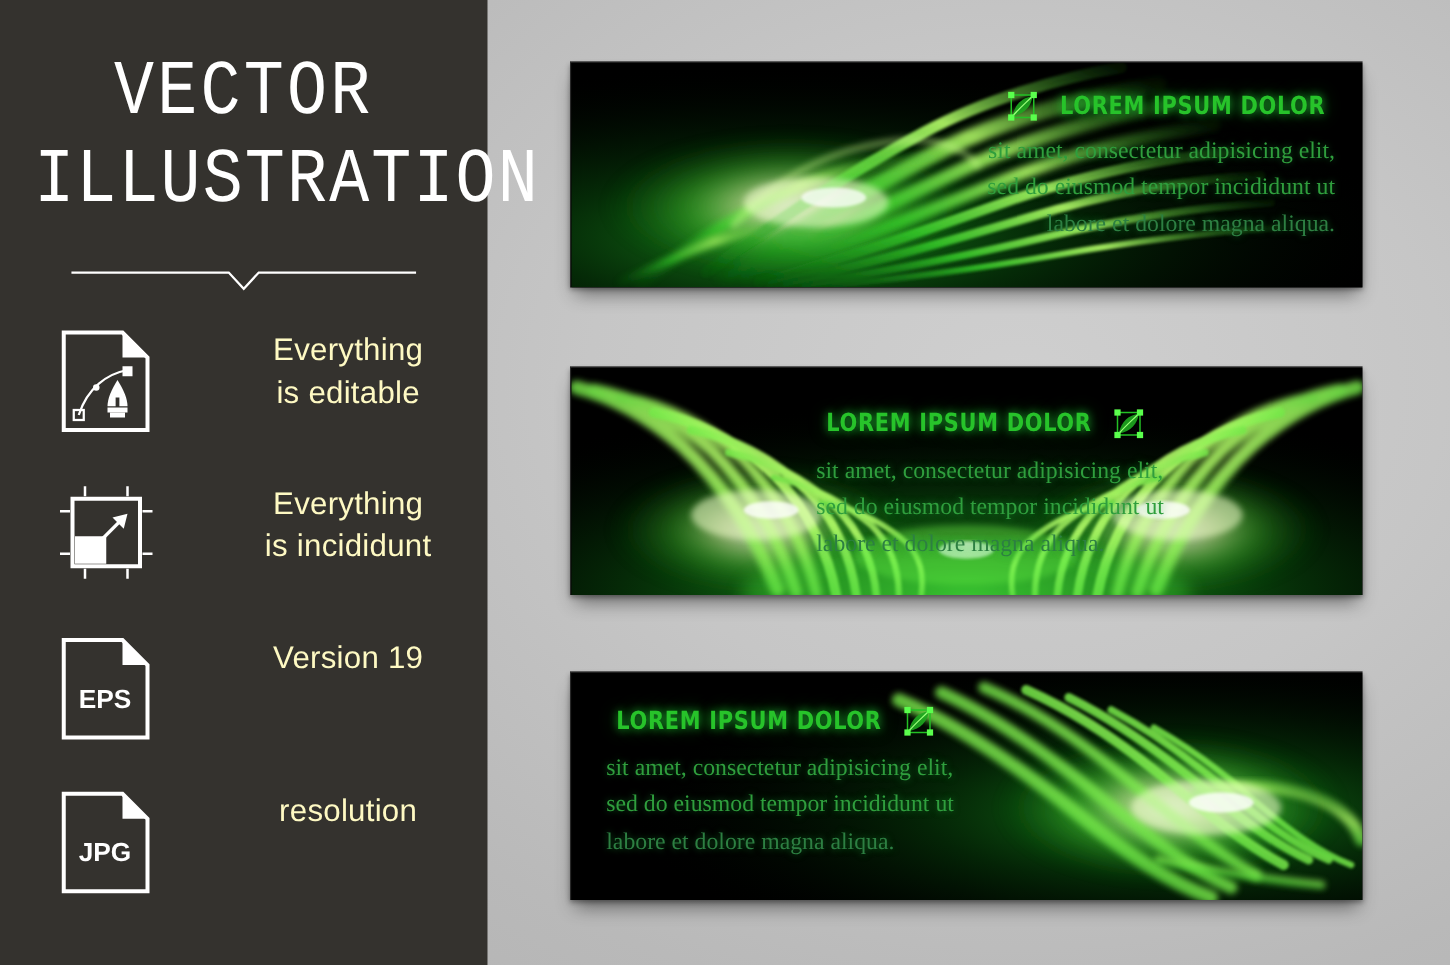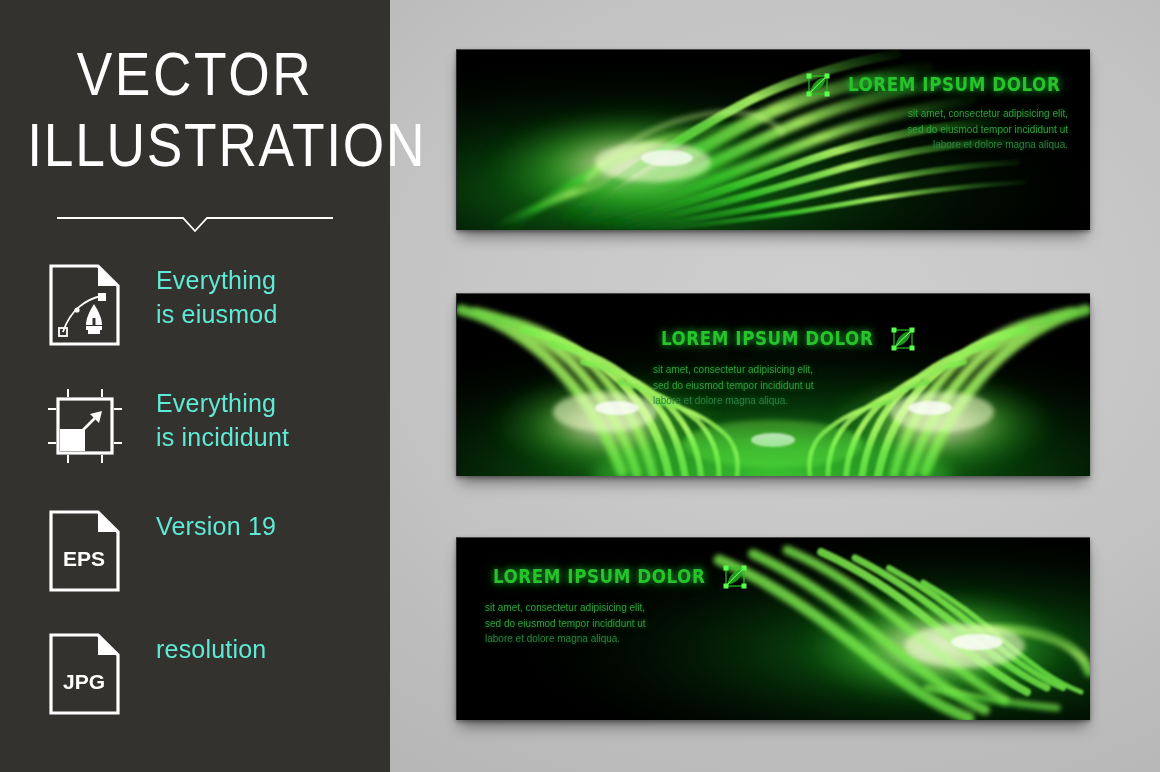--- a/index.html
+++ b/index.html
@@ -18,21 +18,21 @@
   }
 
   
   .panel{
     position:absolute;left:0;top:0;width:390px;height:772px;
     background:#34322e;
   }
   .title{
     position:absolute;left:0;top:44px;width:390px;
     text-align:center;color:#ffffff;
-    font-family:Liberation Sans, sans-serif;
+    font-family:Liberation Mono, monospace;
     font-weight:400;letter-spacing:1px;line-height:0.98;
   }
   .title .l1{
     display:block;font-size:62px;letter-spacing:3px;
     transform:scaleX(0.86);transform-origin:center;
   }
   .title .l2{
     display:block;font-size:62px;letter-spacing:2px;margin-top:10px;
     transform:scaleX(0.86);transform-origin:center;
   }
@@ -40,24 +40,25 @@
   .divider{position:absolute;left:57px;top:206px;width:276px;height:32px;}
 
   .features{position:absolute;left:0;top:258px;width:390px;}
   .feature{
     position:relative;height:123px;
   }
   .feat-icon{
     position:absolute;left:46px;top:4px;width:78px;height:86px;
   }
   .feat-label{
-    position:absolute;left:156px;top:6px;width:215px;
-    color:#5eead4;font-size:25px;line-height:1.34;font-weight:300;
+    position:absolute;left:171px;top:6px;width:215px;
+    color:#fef9c3;font-size:25px;line-height:1.34;font-weight:300;
     font-family:"Liberation Sans",sans-serif;
     letter-spacing:0.2px;
+    text-align:center;
   }
 
   
   .banner{
     position:absolute;overflow:hidden;
     background:#000;
     box-shadow:0 10px 14px -4px rgba(0,0,0,0.45), 0 2px 4px rgba(0,0,0,0.35);
     border-top:1px solid rgba(255,255,255,0.28);
     border-left:1px solid rgba(255,255,255,0.16);
   }
@@ -65,22 +66,22 @@
   .banner .txt{position:absolute;z-index:6;}
 
   .b-head{
     font-family:"Liberation Sans Narrow","DejaVu Sans Condensed","Liberation Sans",sans-serif;
     font-weight:700;font-size:20px;letter-spacing:0.6px;
     color:#27c32a;
     text-shadow:0 0 8px rgba(40,220,60,0.75),0 0 16px rgba(40,220,60,0.35);
     white-space:nowrap;transform:scaleX(0.93);
   }
   .b-body{
-    font-family:Liberation Sans, sans-serif;
-    font-size:10px;line-height:1.55;color:#2f9e3d;
+    font-family:Liberation Serif, serif;
+    font-size:19px;line-height:1.55;color:#2f9e3d;
     text-shadow:0 0 6px rgba(40,190,70,0.5);
     white-space:nowrap;
   }
   .b-body .dim{color:#2d7f42;}
   .headrow{display:flex;align-items:flex-start;gap:9px;}
   .leaf-badge{width:26px;height:26px;flex:0 0 26px;}
 </style>
 </head>
 <body>
 
@@ -114,21 +115,21 @@
             <circle cx="31" cy="48" r="2.6" fill="#ffffff"></circle>
             <path d="M48 43 L56 60 L56 70 L40 70 L40 60 Z" fill="none" stroke="#ffffff" stroke-width="0"></path>
             <path d="M48 42 C53 50, 56 57, 56 63 L40 63 C40 57, 43 50, 48 42 Z" fill="#ffffff"></path>
             <path d="M46.5 56 h3 v9 h-3 z" fill="#34322e"></path>
             <rect x="40" y="64" width="16" height="4" fill="#ffffff"></rect>
             <rect x="42" y="68" width="12" height="4" fill="#ffffff"></rect>
           </svg>
         </div>
         <div class="feat-label">
           <div>Everything</div>
-          <div>is eiusmod</div>
+          <div>is editable</div>
         </div>
       </div>
 
       <div class="feature">
         <div class="feat-icon">
           <svg width="78" height="86" viewBox="0 0 78 86">
             <rect x="12" y="14" width="54" height="54" fill="none" stroke="#ffffff" stroke-width="3.2"></rect>
             <path d="M14 44 H39 V66 H14 Z" fill="#ffffff"></path>
             <path d="M26 56 L54 28" stroke="#ffffff" stroke-width="2.6" fill="none"></path>
             <path d="M56 26 L44 29 L53 38 Z" fill="#ffffff"></path>

